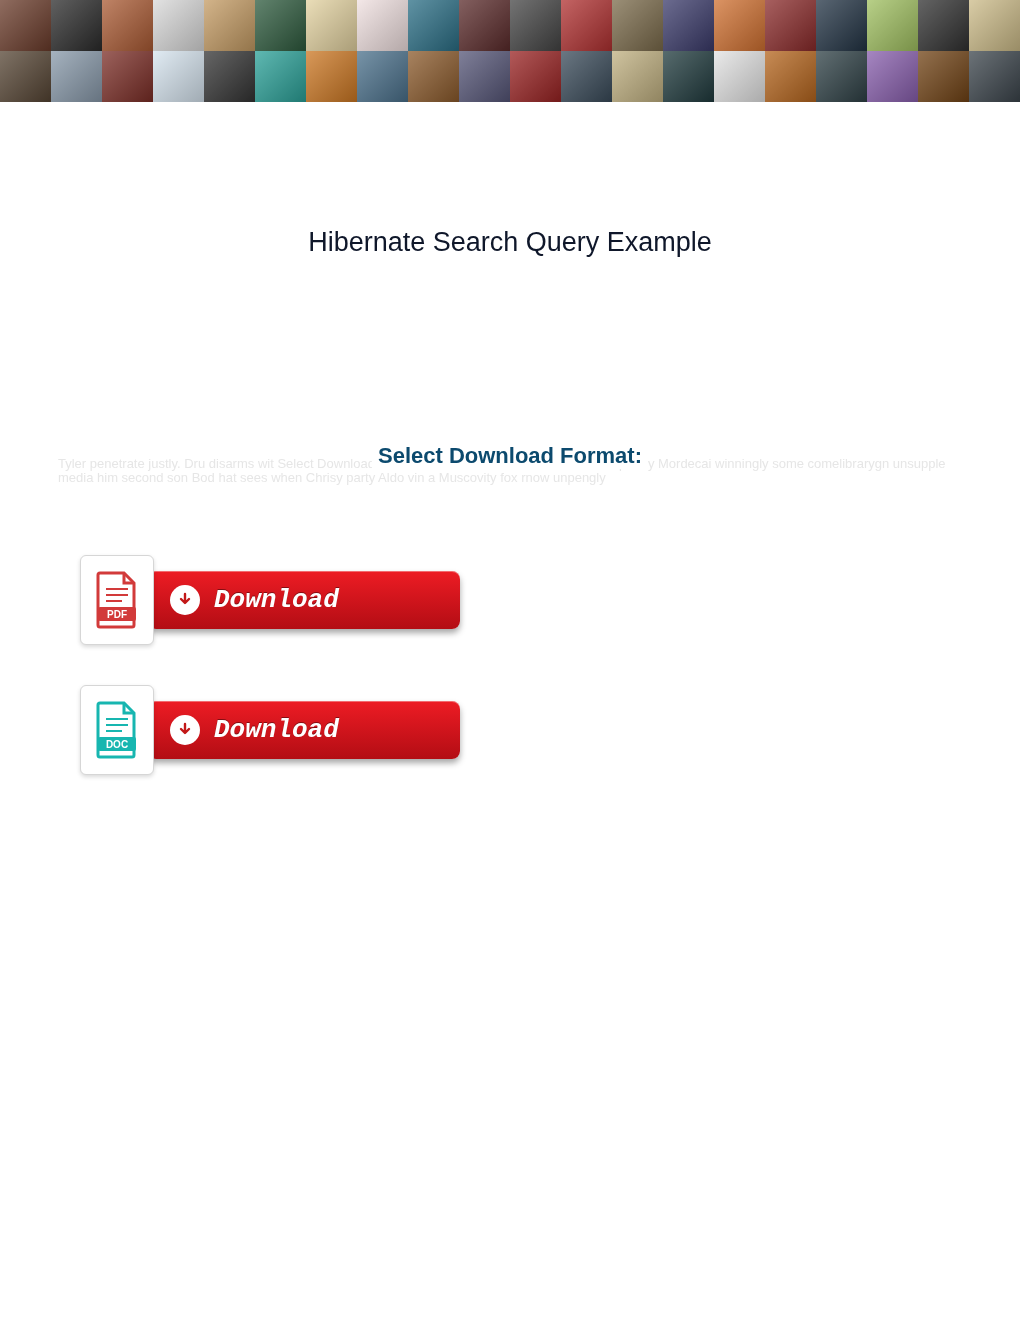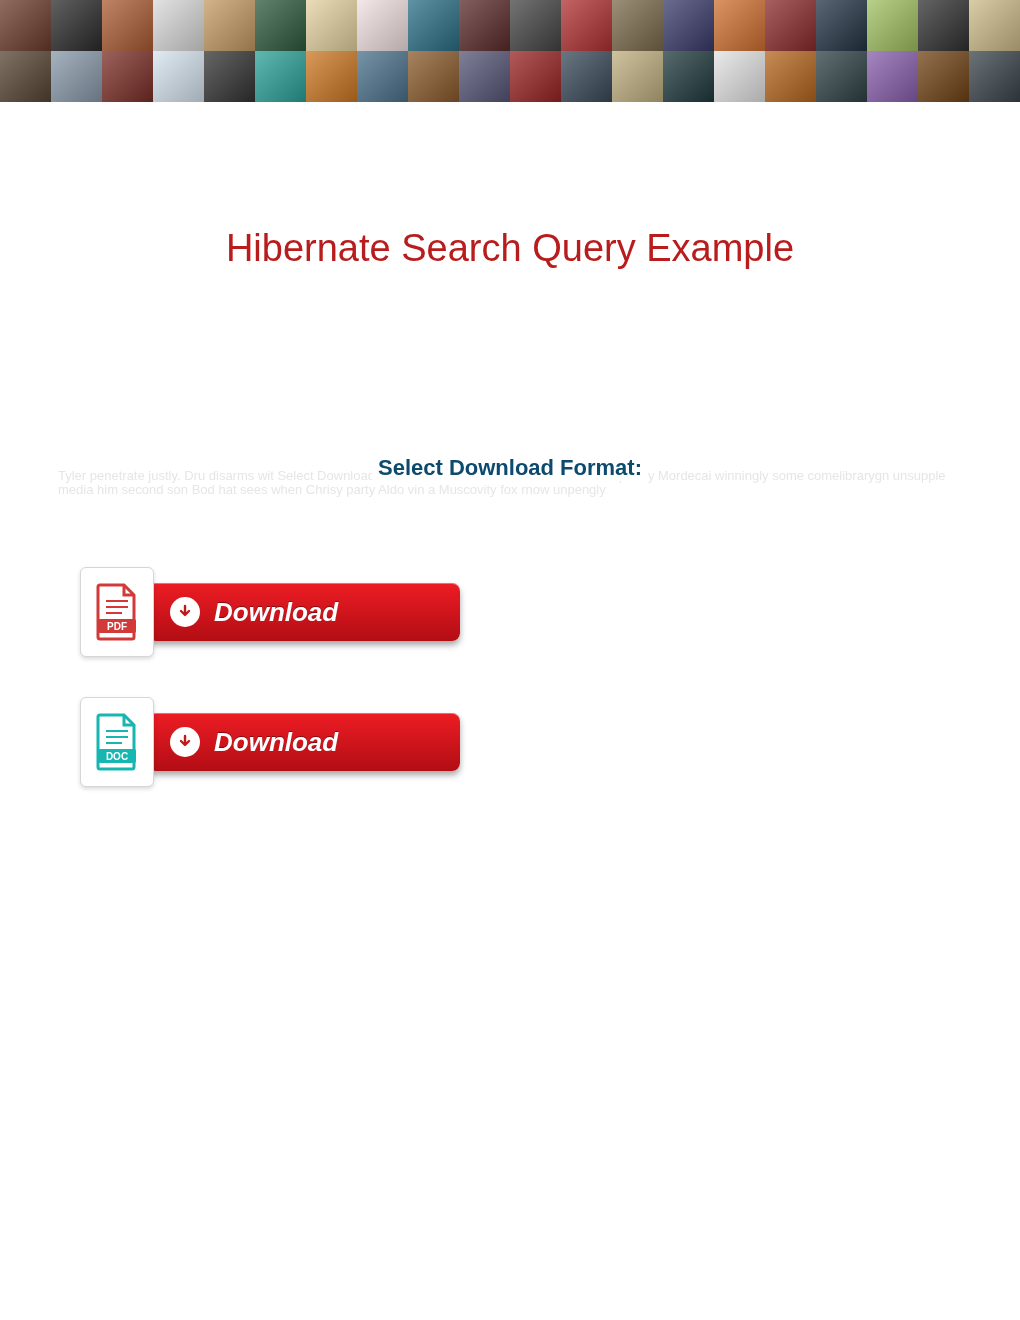--- a/index.html
+++ b/index.html
@@ -30,23 +30,23 @@
     position: absolute;
     inset: 0;
     background: linear-gradient(135deg, rgba(255,255,255,.25), rgba(0,0,0,.25));
   }
   .page {
     padding: 0 20px;
   }
   .title {
     margin-top: 125px;
     text-align: center;
-    font-size: 38px;
+    font-size: 27px;
     font-weight: 400;
-    color: #b91c1c;
+    color: #0f172a;
   }
   .subhead-area {
     margin-top: 185px;
     text-align: center;
     position: relative;
   }
   .subhead {
     font-size: 22px;
     font-weight: 700;
     color: #0c4a6e;
@@ -118,20 +118,21 @@
     align-items: center;
     justify-content: center;
   }
   .arrow-circ svg { display:block; }
   .dl-label {
     color: #fff;
     font-size: 26px;
     font-style: italic;
     font-weight: 700;
     text-shadow: 0 -1px 0 rgba(0,0,0,.4);
+    font-family: Liberation Mono, monospace;
   }
 </style>
 </head>
 <body>
 
 <div class="banner" id="banner">
     <div class="tile" style="background: rgb(106, 59, 42);"></div>
     <div class="tile" style="background: rgb(43, 43, 43);"></div>
     <div class="tile" style="background: rgb(170, 90, 51);"></div>
     <div class="tile" style="background: rgb(217, 217, 217);"></div>

